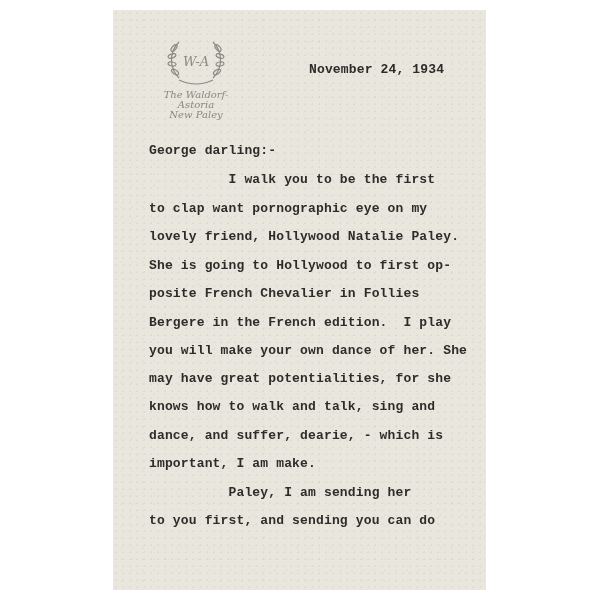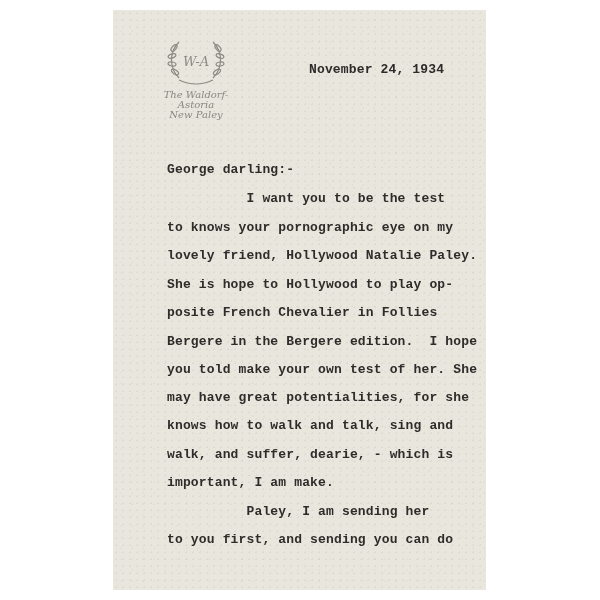--- a/index.html
+++ b/index.html
@@ -14,21 +14,21 @@
       background-position: 0 0, 3px 5px;
     }
     .letterhead { position: absolute; left: 146px; top: 34px; width: 100px; text-align: center; }
     .crest { width: 62px; height: 56px; margin: 0 auto; display: block; }
     .hotel-line { font-family: "DejaVu Serif", serif; font-style: italic; font-size: 10px; color: #8a8780; line-height: 10px; text-align: center; }
     .type {
       position: absolute; font-family: "Liberation Mono", monospace; font-size: 13px;
       color: #2e2c2a; white-space: pre; letter-spacing: 0.15px; font-weight: bold;
     }
     .date { left: 309px; top: 62px; }
-    .line { left: 167px; margin-top: 19px; }
+    .line { left: 149px; }
   </style>
 </head>
 <body>
 
 <div class="paper"></div>
 
 <div class="letterhead">
   <svg class="crest" viewBox="0 0 62 56">
     <g fill="none" stroke="#8d8a83" stroke-width="1.2">
       <path d="M14 44 C4 34 4 18 14 8"></path>
@@ -45,25 +45,25 @@
     </g>
     <text x="31" y="32" text-anchor="middle" font-family="DejaVu Serif, serif" font-size="13" font-style="italic" fill="#8d8a83">W-A</text>
   </svg>
   <div class="hotel-line">The Waldorf-Astoria</div>
   <div class="hotel-line">New Paley</div>
 </div>
 
 <div class="type date">November 24, 1934</div>
 <div class="type line" style="top:143px">George darling:-</div>
 
-<div class="type line" style="top:172px">          I want you to be the test</div>
-<div class="type line" style="top:201px">to knows your pornographic eye on my</div>
+<div class="type line" style="top:172px">          I walk you to be the first</div>
+<div class="type line" style="top:201px">to clap want pornographic eye on my</div>
 <div class="type line" style="top:229px">lovely friend, Hollywood Natalie Paley.</div>
-<div class="type line" style="top:258px">She is hope to Hollywood to play op-</div>
+<div class="type line" style="top:258px">She is going to Hollywood to first op-</div>
 <div class="type line" style="top:286px">posite French Chevalier in Follies</div>
-<div class="type line" style="top:315px">Bergere in the Bergere edition.  I hope</div>
-<div class="type line" style="top:343px">you told make your own test of her. She</div>
+<div class="type line" style="top:315px">Bergere in the French edition.  I play</div>
+<div class="type line" style="top:343px">you will make your own dance of her. She</div>
 <div class="type line" style="top:371px">may have great potentialities, for she</div>
 <div class="type line" style="top:399px">knows how to walk and talk, sing and</div>
-<div class="type line" style="top:428px">walk, and suffer, dearie, - which is</div>
+<div class="type line" style="top:428px">dance, and suffer, dearie, - which is</div>
 <div class="type line" style="top:456px">important, I am make.</div>
 <div class="type line" style="top:485px">          Paley, I am sending her</div>
 <div class="type line" style="top:513px">to you first, and sending you can do</div>
 
 </body></html>

